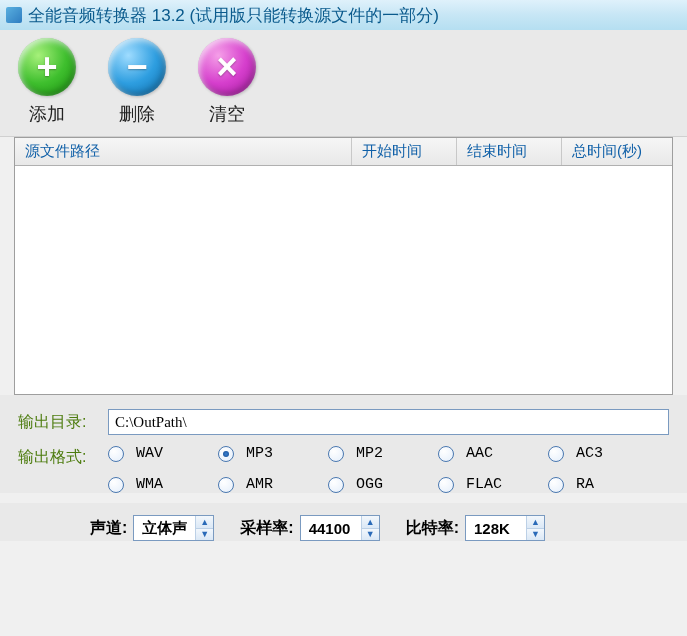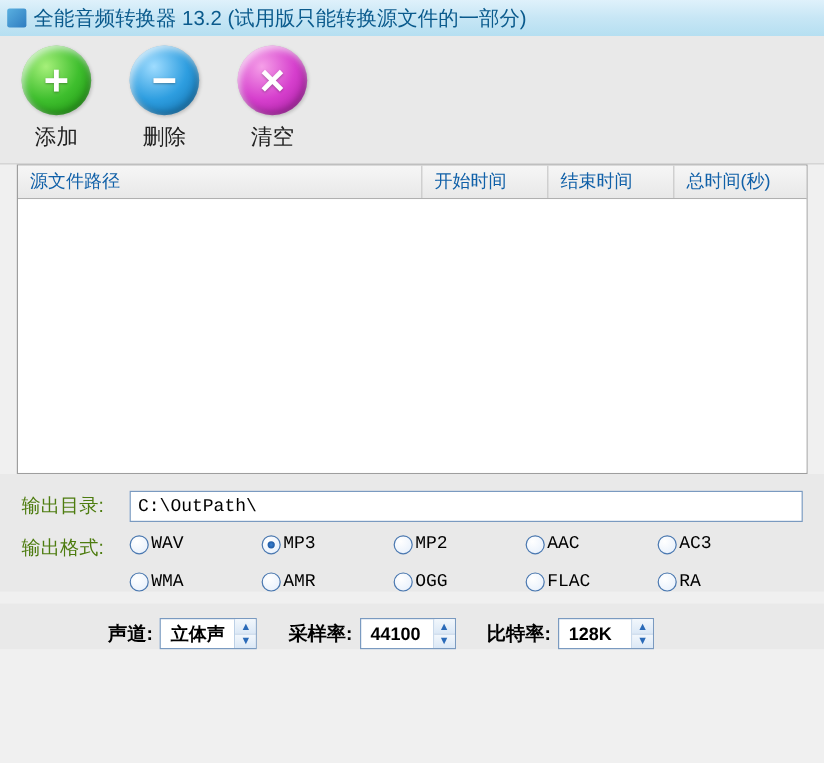--- a/index.html
+++ b/index.html
@@ -104,34 +104,34 @@
     }
     .row .label {
       width: 90px;
       font-size: 16px;
       color: #4d7c0f;
     }
     .textbox {
       flex: 1;
       height: 26px;
       border: 1px solid #7a9ac0;
-      font-family: Liberation Mono, monospace;
+      font-family: Liberation Serif, serif;
       font-size: 15px;
       padding: 2px 6px;
       background: #fff;
     }
     .radio-grid {
       display: grid;
       grid-template-columns: repeat(5, 110px);
       row-gap: 14px;
     }
     .radio-opt {
       display: flex;
       align-items: center;
-      gap: 2px;
+      gap: 12px;
       font-family: "Courier New", monospace;
       font-size: 15px;
       cursor: pointer;
     }
     .radio-opt .dot {
       width: 16px;
       height: 16px;
       border: 1px solid #4a78b0;
       border-radius: 50%;
       background: radial-gradient(circle at 35% 30%, #fff, #e4eefb);

